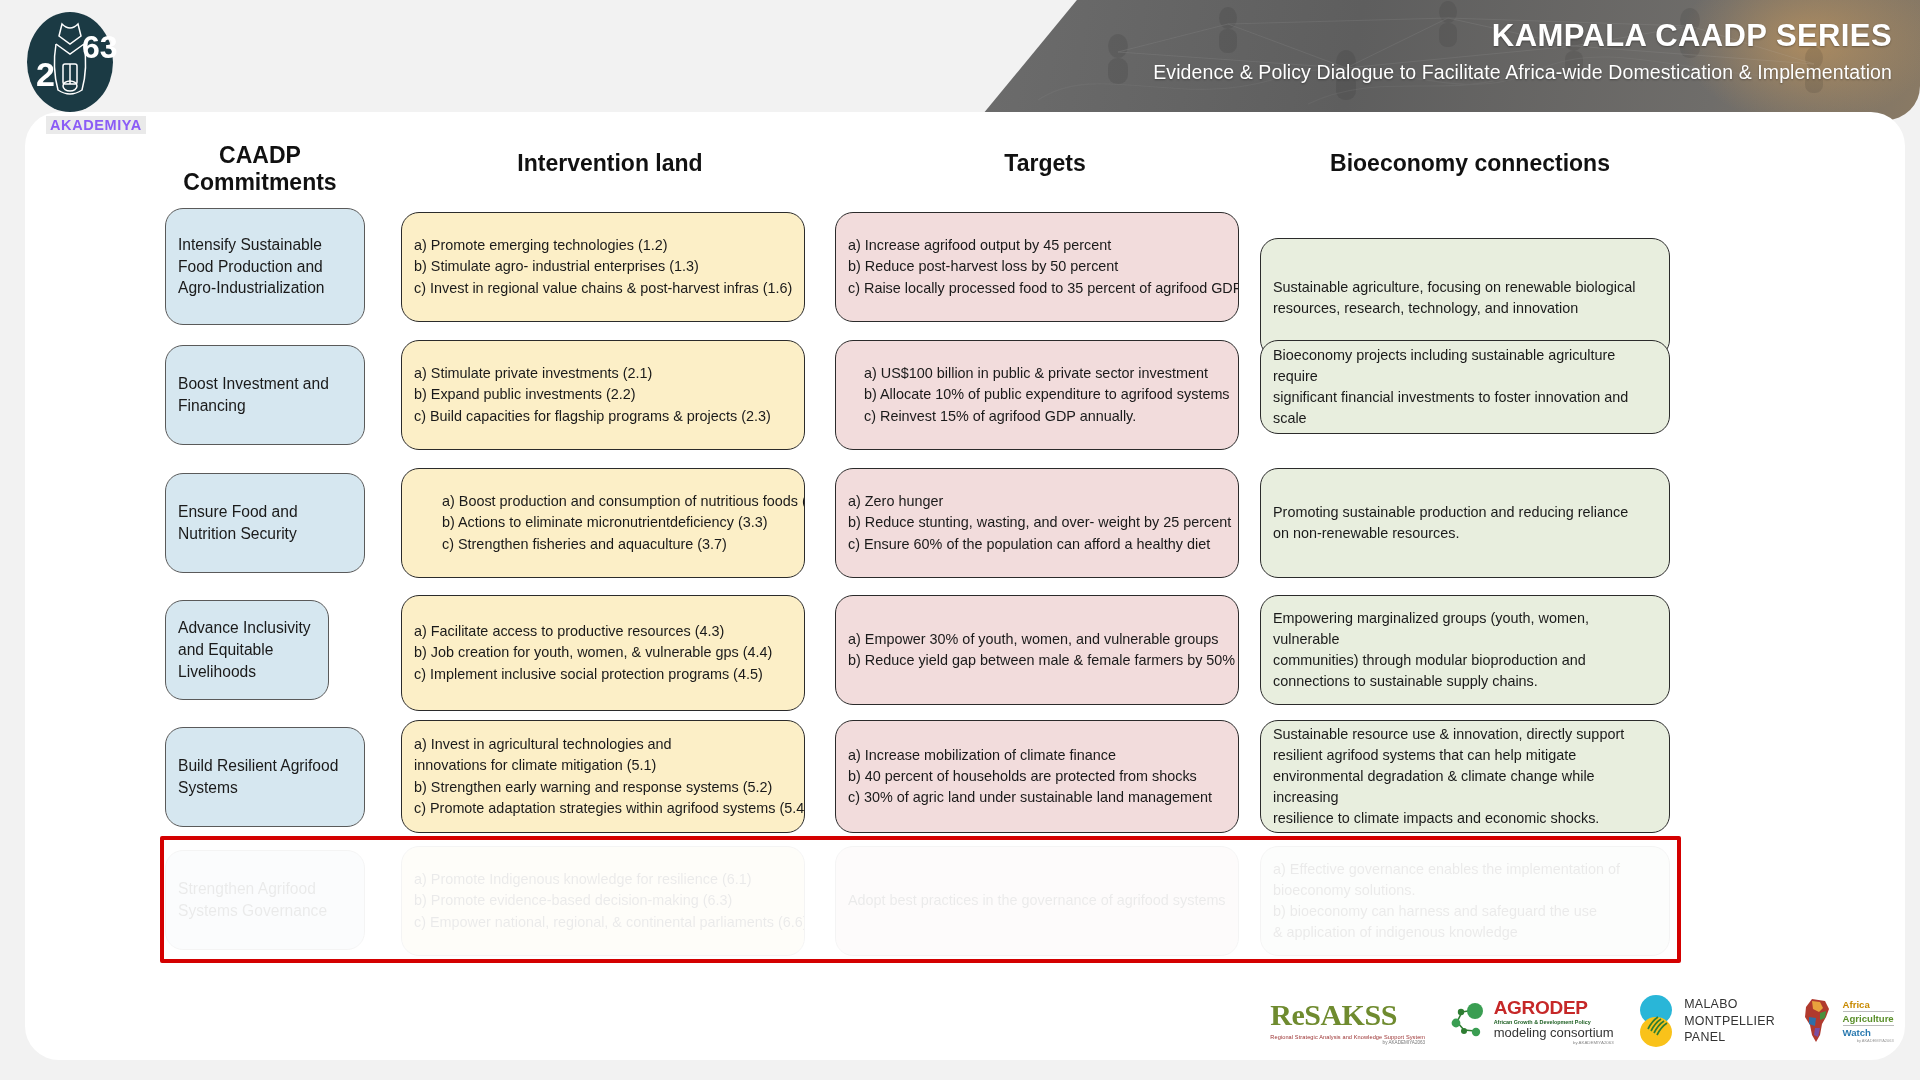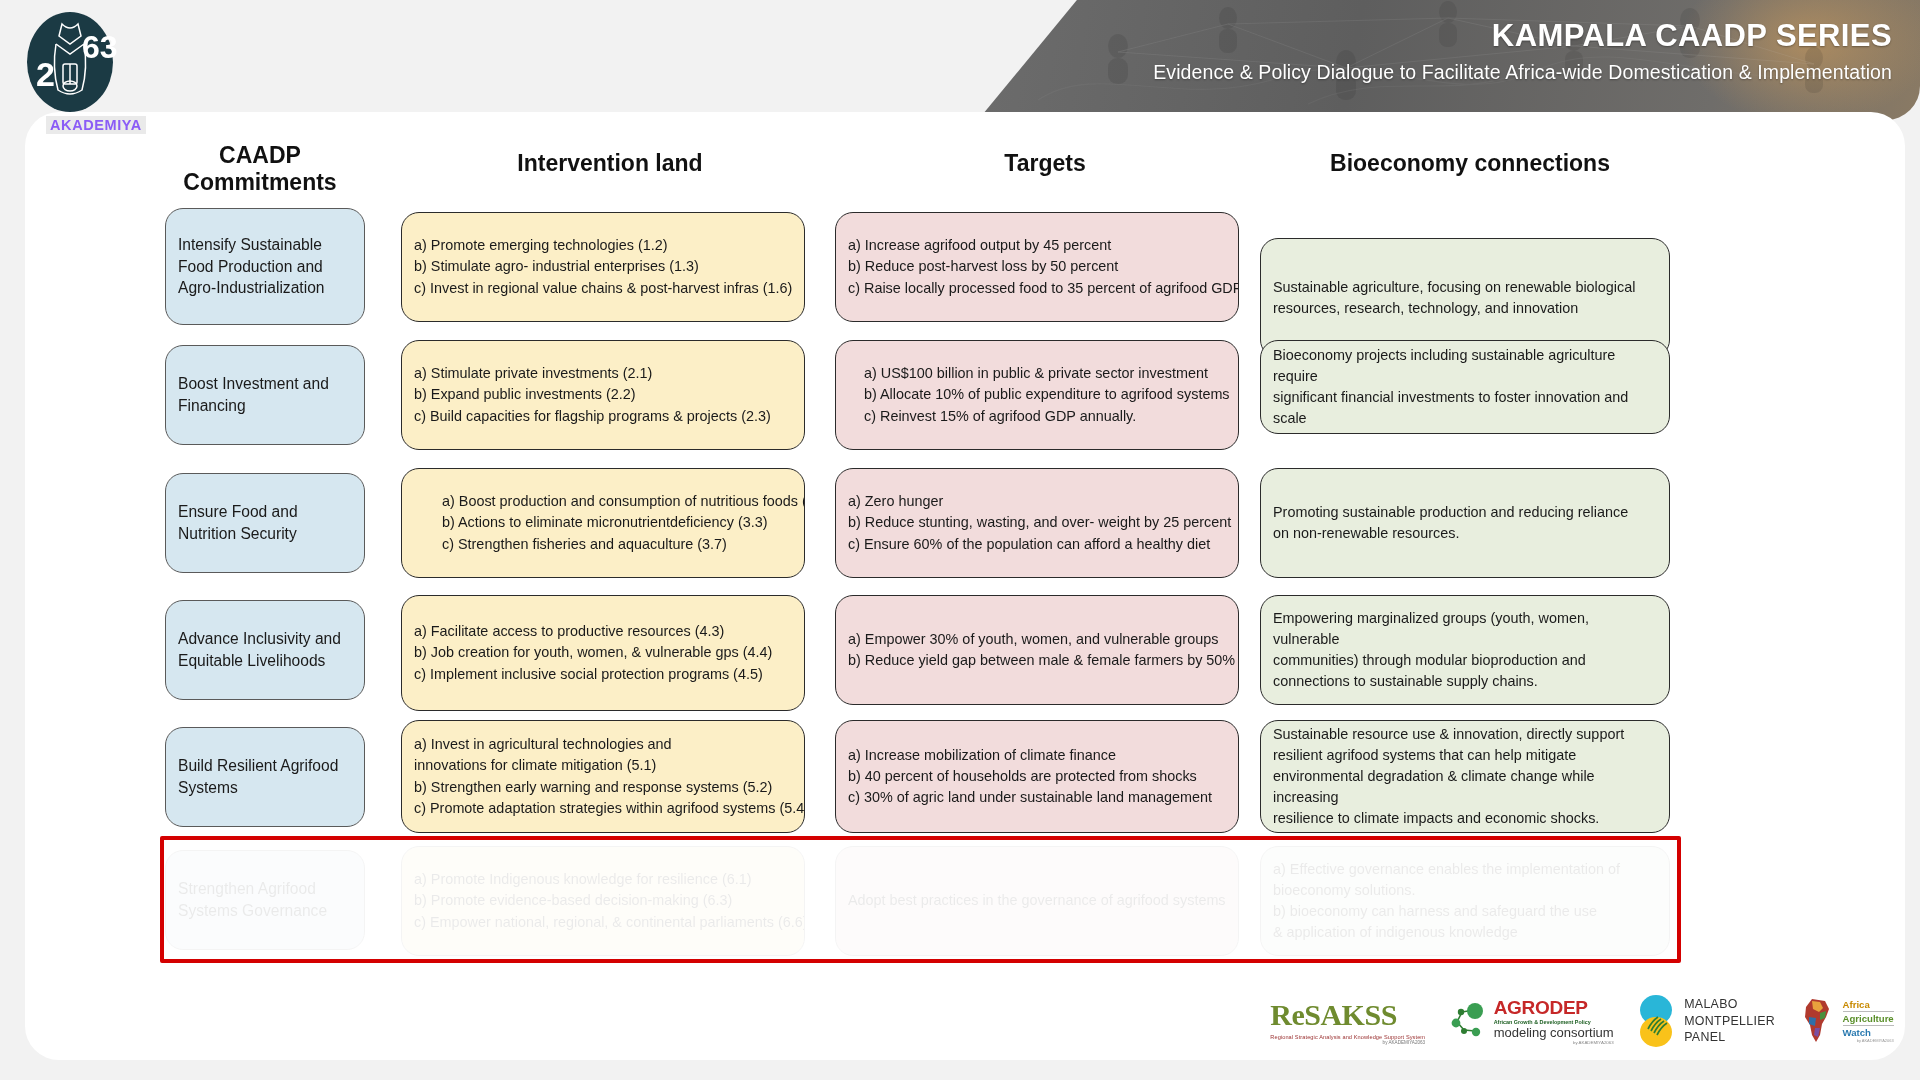--- a/index.html
+++ b/index.html
@@ -306,21 +306,21 @@
         <div>c) Ensure 60%  of the population can afford a healthy diet</div>
       </div>
     </div>
     <div class="card bio" style="left:1260px; top:468px; width:410px; height:110px;">
       <div class="lines">
         <div>Promoting sustainable production and reducing reliance</div>
         <div>on non-renewable resources.</div>
       </div>
     </div>
 
-    <div class="card commit" style="left:165px; top:600px; width:200px; height:100px;">
+    <div class="card commit" style="left:165px; top:600px; width:164px; height:100px;">
       <div class="lines">
           <div>Advance Inclusivity and Equitable Livelihoods</div>
         </div>
     </div>
     <div class="card inter" style="left:401px; top:595px; width:404px; height:116px;">
       <div class="lines">
         <div>a) Facilitate access to productive resources (4.3)</div>
         <div>b) Job creation for youth, women, &amp; vulnerable gps (4.4)</div>
         <div>c) Implement inclusive social protection programs (4.5)</div>
       </div>

